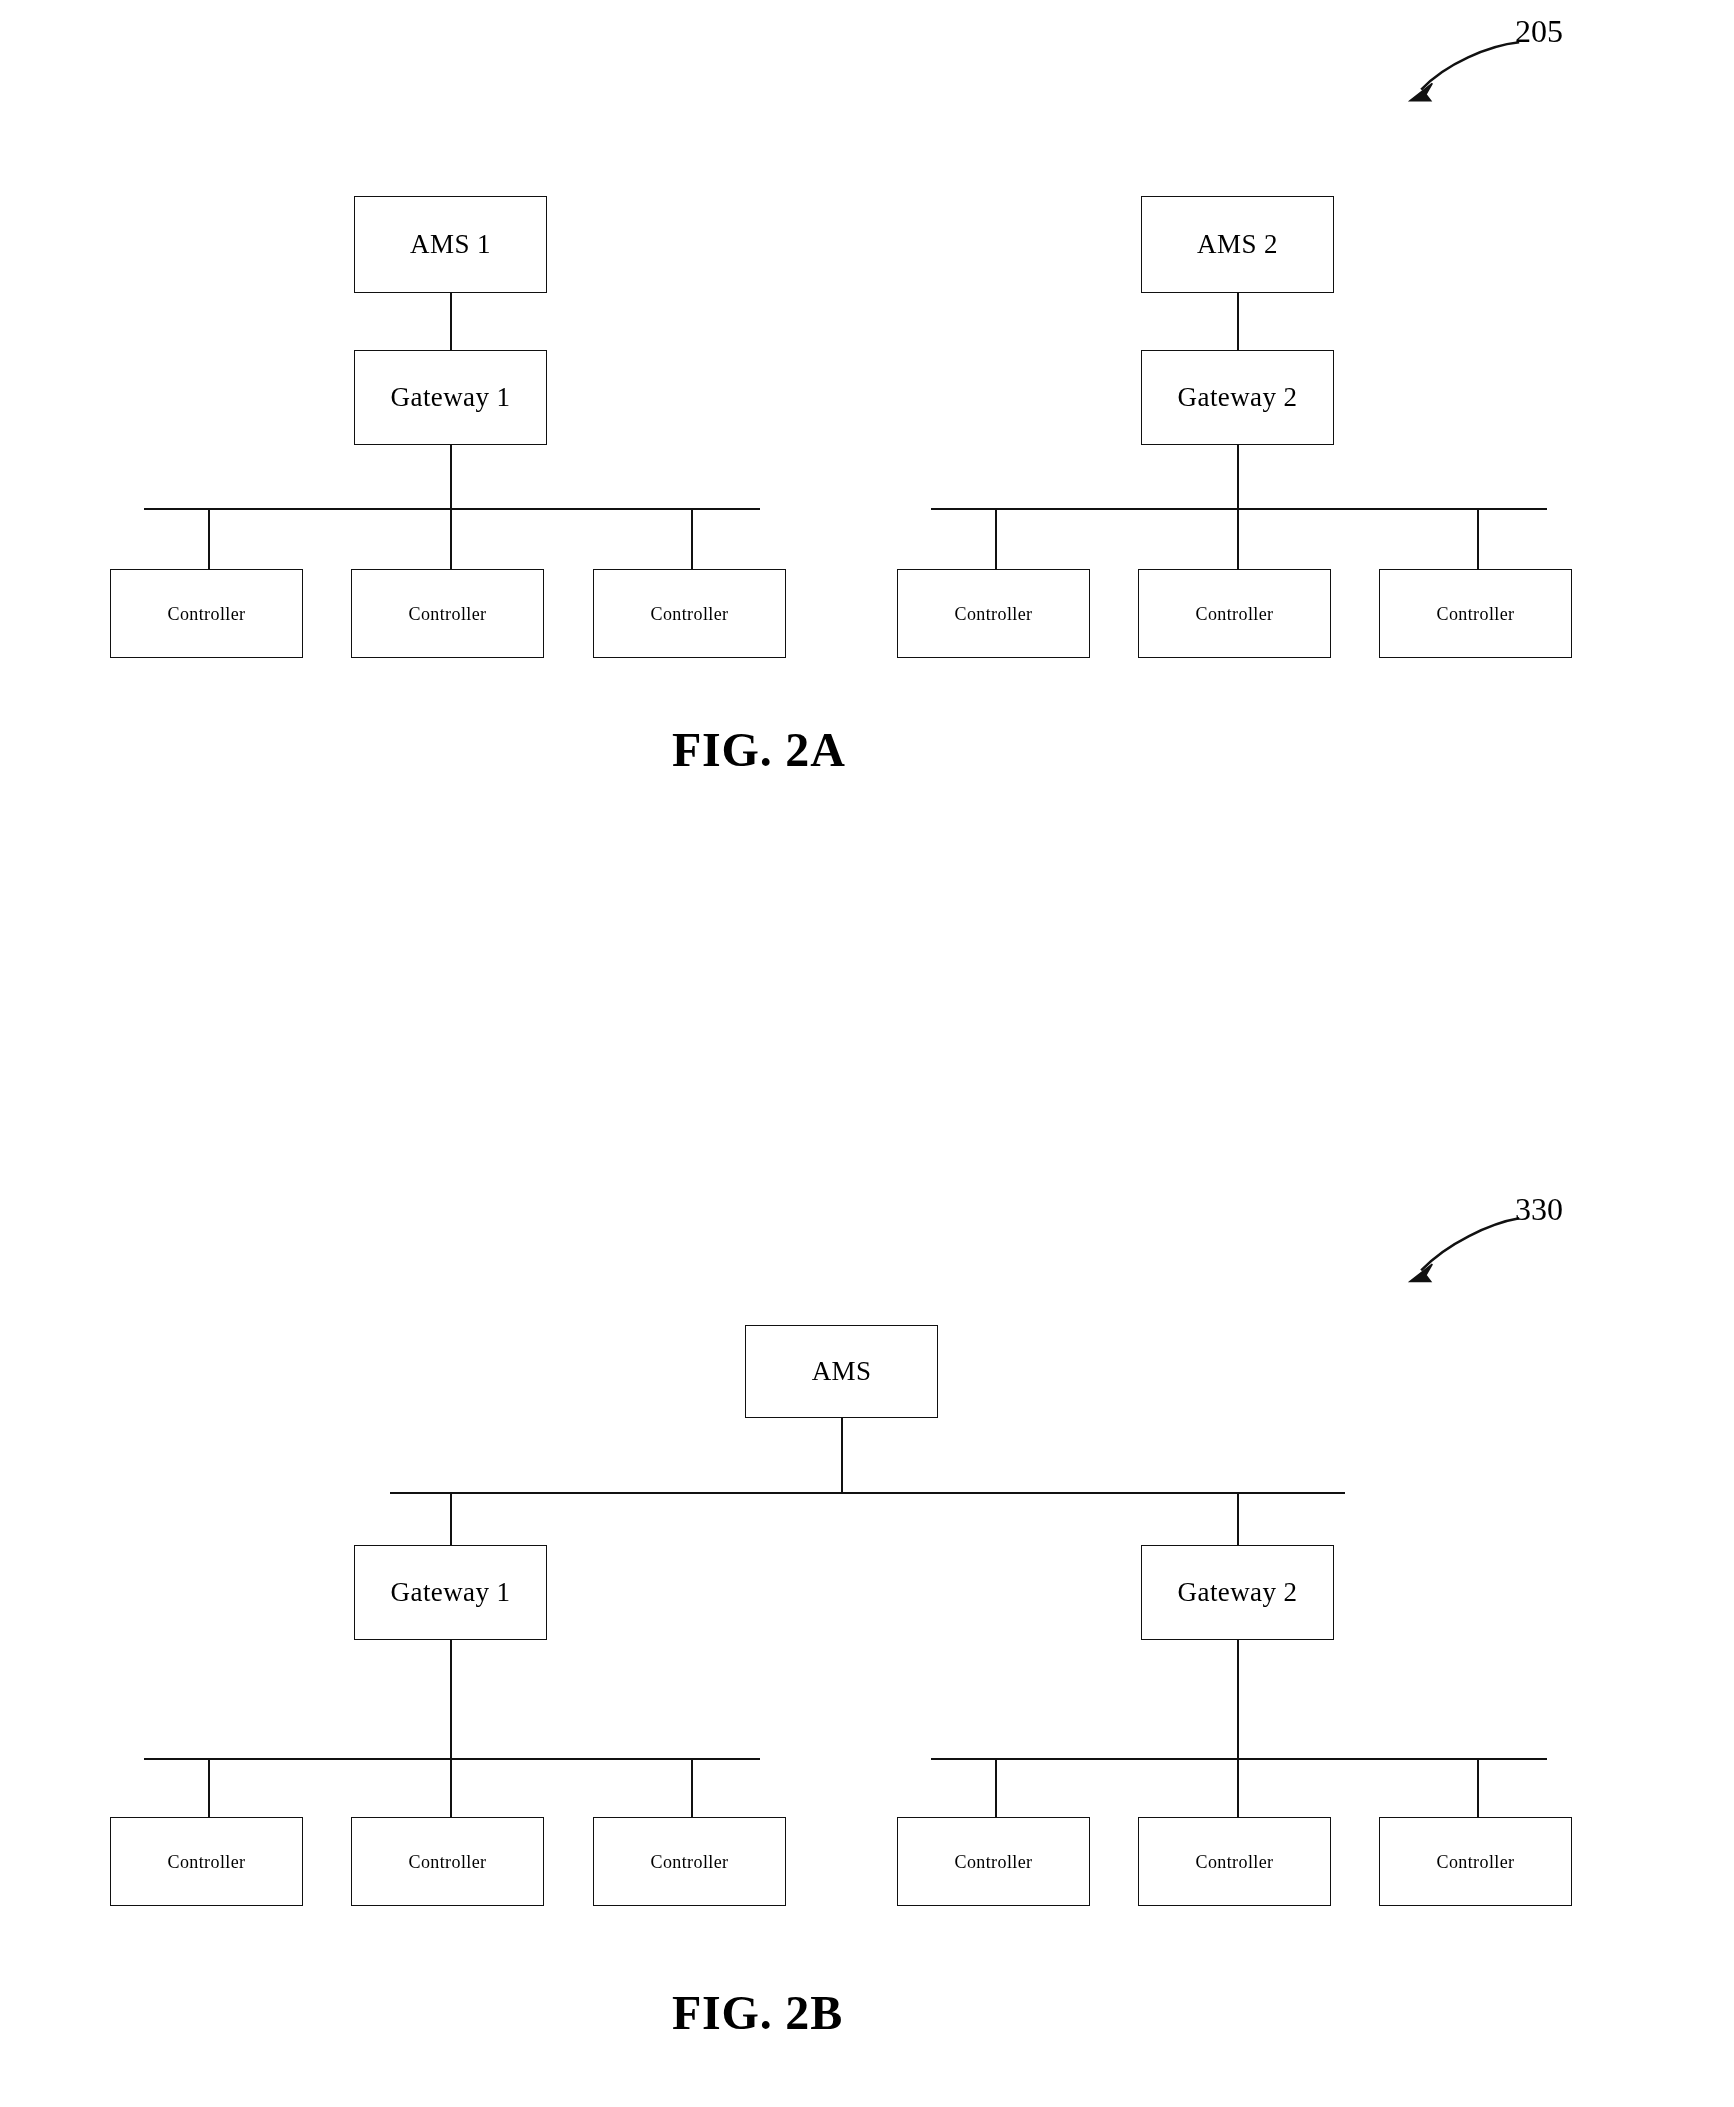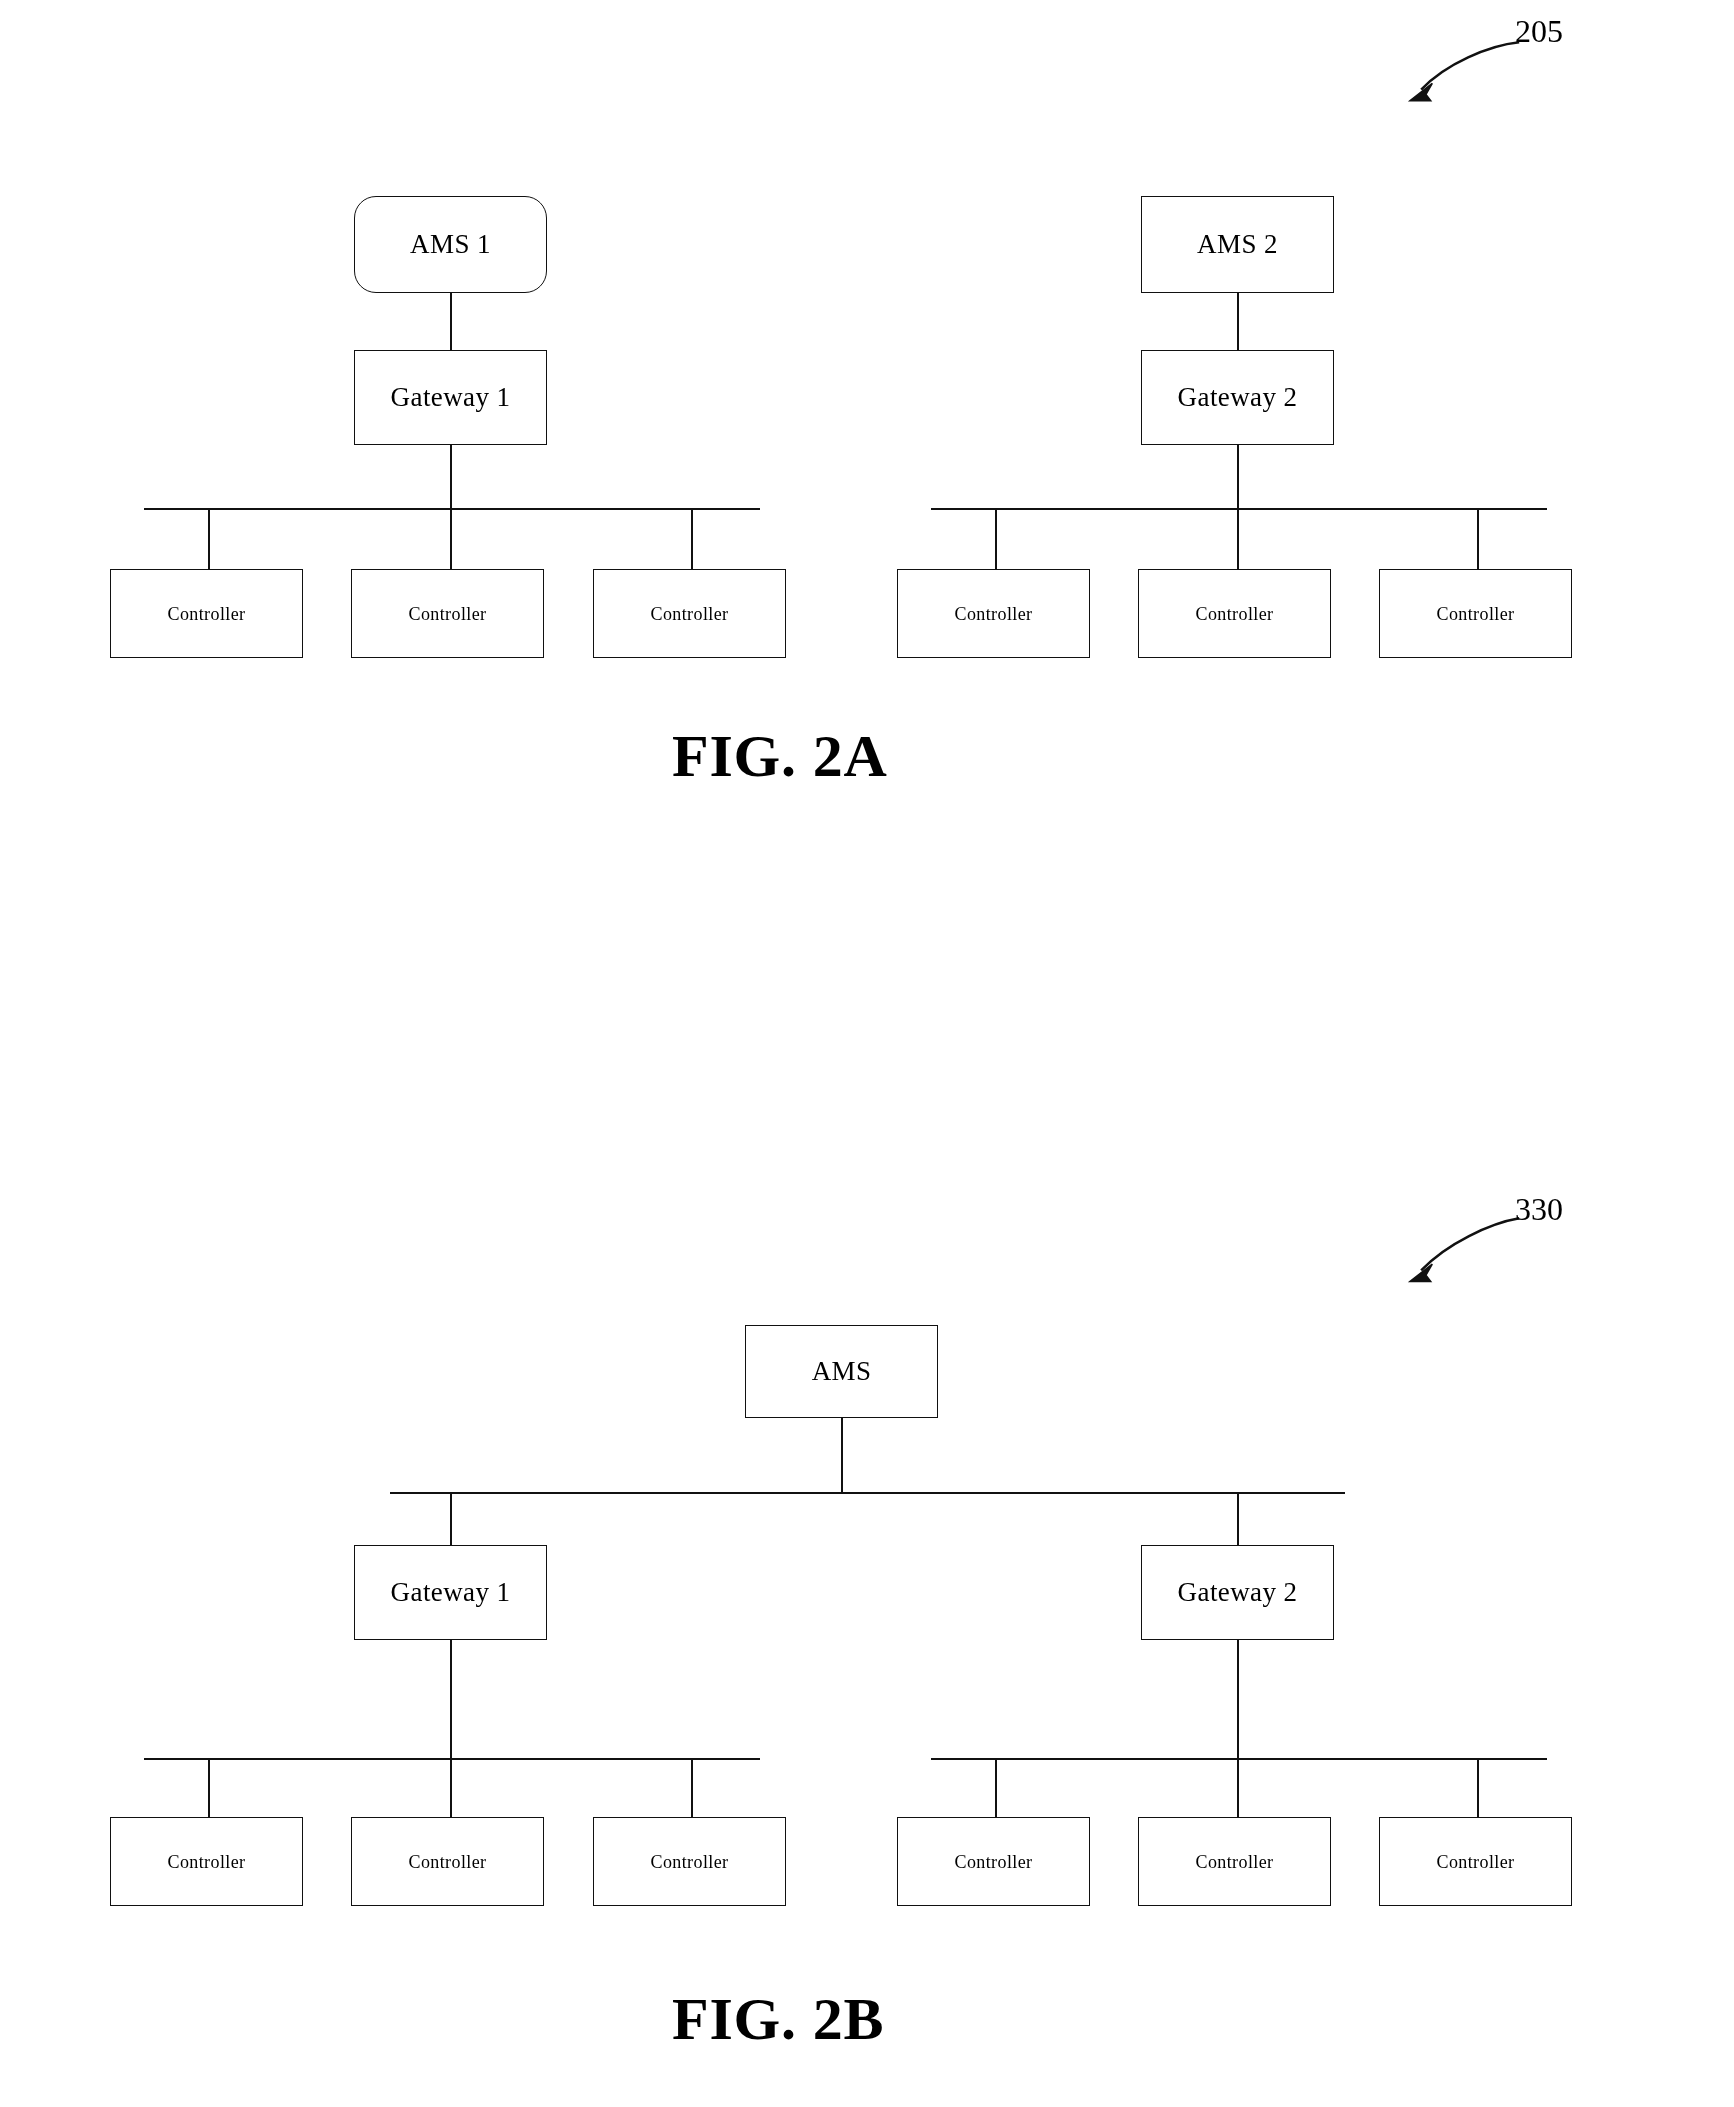--- a/index.html
+++ b/index.html
@@ -43,21 +43,21 @@
     height:2.4px;
     background:#111111;
     z-index:2;
   }
 
   
   .caption{
     position:absolute;
     font-family:"Liberation Serif","DejaVu Serif",serif;
     font-weight:bold;
-    font-size:60px;
+    font-size:48px;
     letter-spacing:0.8px;
     white-space:nowrap;
     z-index:4;
   }
 
   
   .refnum{
     position:absolute;
     font-family:"Liberation Serif","DejaVu Serif",serif;
     font-size:32px;
@@ -73,21 +73,21 @@
 <div id="canvas">
 
   <div class="leadarrow" style="left:1402px;top:28px;">
     <svg width="119" height="79" viewBox="0 0 150 100">
       <path d="M148 18 C 110 22, 55 45, 24 78" fill="none" stroke="#111111" stroke-width="3.2"></path>
       <path d="M10 92 L 38 70 L 30 84 L 36 92 Z" fill="#111111" stroke="#111111" stroke-width="2"></path>
     </svg>
   </div>
   <div class="refnum" style="left:1515px;top:12.7px;">205</div>
 
-  <div class="node" style="left:354px;top:196px;width:193px;height:97px;border-radius:22px;">AMS 1</div>
+  <div class="node" style="left:354px;top:196px;width:193px;height:97px;">AMS 1</div>
 
   <div class="vline" style="left:450px;top:293px;height:57px;"></div>
 
   <div class="node" style="left:354px;top:350px;width:193px;height:95px;">Gateway  1</div>
 
   <div class="vline" style="left:450px;top:445px;height:65px;"></div>
 
   <div class="hline" style="left:144px;top:508px;width:616px;"></div>
 
   <div class="vline" style="left:208px;top:509px;height:60px;"></div>

